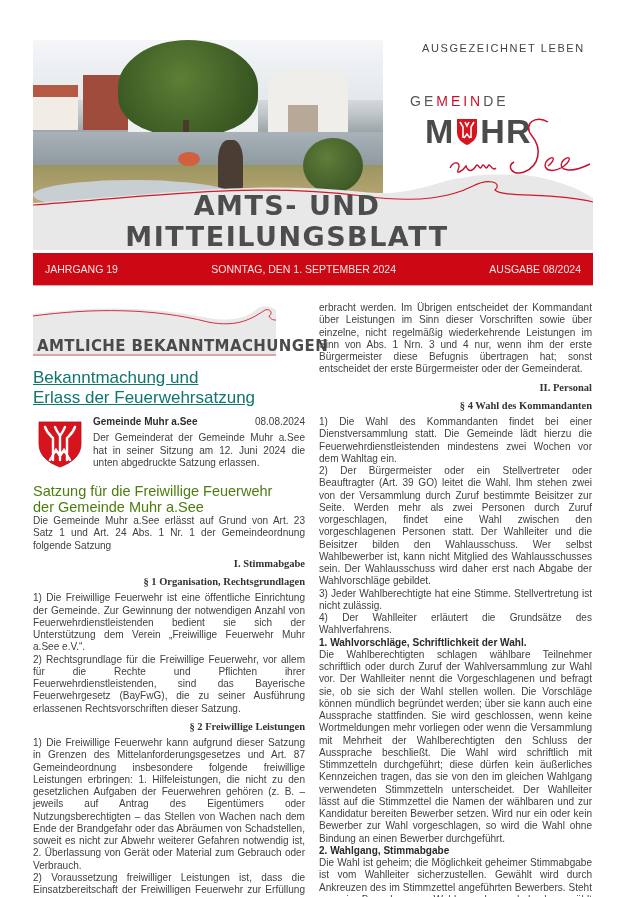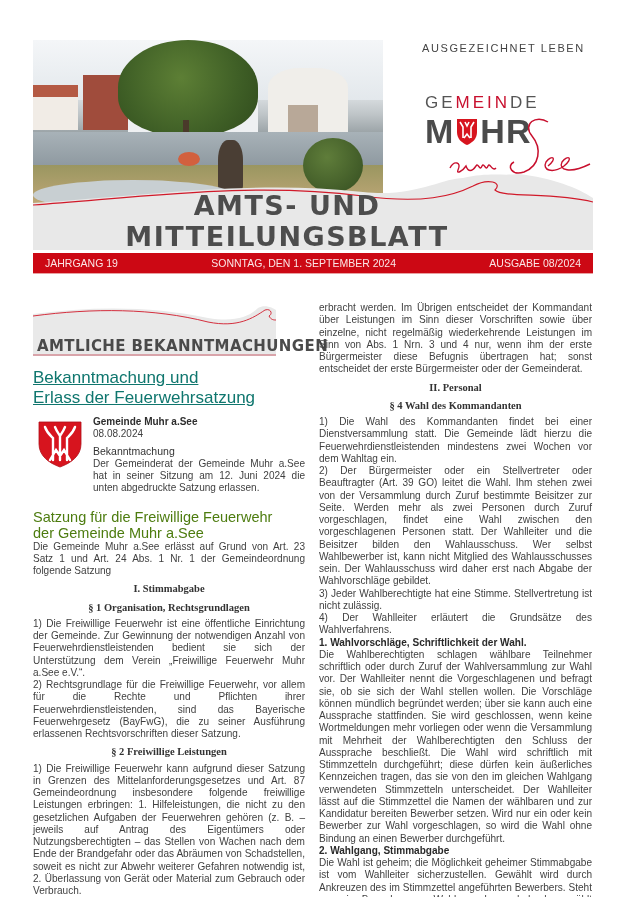--- a/index.html
+++ b/index.html
@@ -28,40 +28,40 @@
   .hero-photo .fountain { position:absolute; left:0; top:140px; width:200px; height:30px; border-radius: 50%; background:#c8cfd2; }
 
   .wave-band {
     position: absolute; left: 33px; top: 170px; width: 560px; height: 80px;
   }
 
   .tagline {
     position: absolute; left: 422px; top: 42px; font-size: 11px; letter-spacing: 1.6px; color: #444;
   }
   .logo-gemeinde {
-    position: absolute; left: 425px; top: 93px; font-size: 17px; letter-spacing: 3px; color: #555;
+    position: absolute; left: 410px; top: 93px; font-size: 14px; letter-spacing: 3px; color: #555;
   }
   .logo-gemeinde .red { color: #c8102e; }
   .logo-muhr {
     position: absolute; left: 425px; top: 112px; font-size: 34px; font-weight: bold; color: #4b4b4b; letter-spacing: 1px;
     display: flex; align-items: center;
   }
   .logo-muhr .shield-mini { display:inline-block; width:22px; height:28px; margin: 0 2px; }
   .logo-script {
     position: absolute; left: 440px; top: 110px; width: 180px; height: 80px;
   }
 
   .masthead-title {
     position: absolute; left: 33px; top: 190px; width: 508px; text-align: center;
     font-size: 27px; font-weight: bold; color: #4d4d4d; letter-spacing: 1.5px;
     font-family: "DejaVu Sans", sans-serif;
   }
 
   .issue-bar {
-    position: absolute; left: 33px; top: 253px; width: 560px; height: 20px;
+    position: absolute; left: 33px; top: 253px; width: 560px; height: 32px;
     background: #cc0814; color: #fbe6e6; font-size: 10.5px;
     display: flex; align-items: center; justify-content: space-between; padding: 0 12px;
     box-shadow: 0 1px 0 #e9a0a0;
   }
 
   
   .section-band {
     position: absolute; left: 33px; top: 300px; width: 243px; height: 54px;
   }
   .section-title {
@@ -73,26 +73,26 @@
   
   .col { position: absolute; font-size: 10.05px; line-height: 12.25px; color: #3f3f3f; text-align: justify; }
   .col-left { left: 33px; top: 368px; width: 272px; }
   .col-right { left: 319px; top: 302px; width: 273px; }
 
   .article-title { font-size: 17px; line-height: 20px; color: #0f766e; text-align: left; margin-bottom: 8px; text-decoration: underline; }
 
   .notice { display: flex; gap: 10px; margin-bottom: 10px; }
   .notice .crest { width: 46px; height: 48px; flex: 0 0 46px; margin-top: 4px; margin-left: 4px; }
   .notice .body { flex: 1; }
-  .notice .meta { display:flex; justify-content: space-between; font-size: 10px; margin-bottom: 4px; flex-direction: column; }
+  .notice .meta { display:flex; justify-content: space-between; font-size: 10px; margin-bottom: 4px; }
   .notice .issuer { font-weight: bold; color:#2e2e2e; }
   .notice .kind { font-size: 10.5px; color:#333; margin-bottom: 1px; }
 
   .sub-title { font-size: 14.5px; line-height: 16px; color: #4d7c0f; text-align: left; margin-top: 14px; }
-  .heading-center { text-align: center; font-family: "Liberation Serif", serif; font-weight: bold; font-size: 10.5px; margin: 6px 0 4px; color:#333; }
+  .heading-center { text-align: right; font-family: "Liberation Serif", serif; font-weight: bold; font-size: 10.5px; margin: 6px 0 4px; color:#333; }
   .para { margin: 0; }
   .bold-h { font-weight: bold; color:#2a2a2a; }
 </style>
 </head>
 <body>
 
 <div class="hero-photo">
   <div class="sky"></div>
   <div class="house1"></div>
   <div class="pavilion"></div>
@@ -157,21 +157,20 @@
   <div class="notice">
     <svg class="crest" viewBox="0 0 46 48">
       <path d="M2 2 H44 V24 C44 36 34 43 23 47 C12 43 2 36 2 24 Z" fill="#d7141e" stroke="#b00e18" stroke-width="0.8"></path>
       <path d="M8 7 C 10 13, 14 16, 16 18 L16 40 M38 7 C 36 13, 32 16, 30 18 L30 40 M18 7 C 20 12, 22 14, 23 16 C 24 14, 26 12, 28 7 M23 16 L23 40 M13 40 L19 30 L23 36 L27 30 L33 40" stroke="#ffffff" stroke-width="2.4" fill="none" stroke-linecap="round"></path>
     </svg>
     <div class="body">
       <div class="meta">
         <span class="issuer">Gemeinde Muhr a.See</span>
         <span>08.08.2024</span>
       </div>
-      <div class="kind">Bekanntmachung</div>
       <div class="para">Der Gemeinderat der Gemeinde Muhr a.See hat in seiner Sitzung am 12. Juni 2024 die unten abgedruckte Satzung erlassen.</div>
     </div>
   </div>
 
   <div class="sub-title">
     <div>Satzung für die Freiwillige Feuerwehr</div>
     <div>der Gemeinde Muhr a.See</div>
   </div>
   <p class="para">Die Gemeinde Muhr a.See erlässt auf Grund von Art. 23 Satz 1 und Art. 24 Abs. 1 Nr. 1 der Gemeindeordnung folgende Satzung</p>
 

